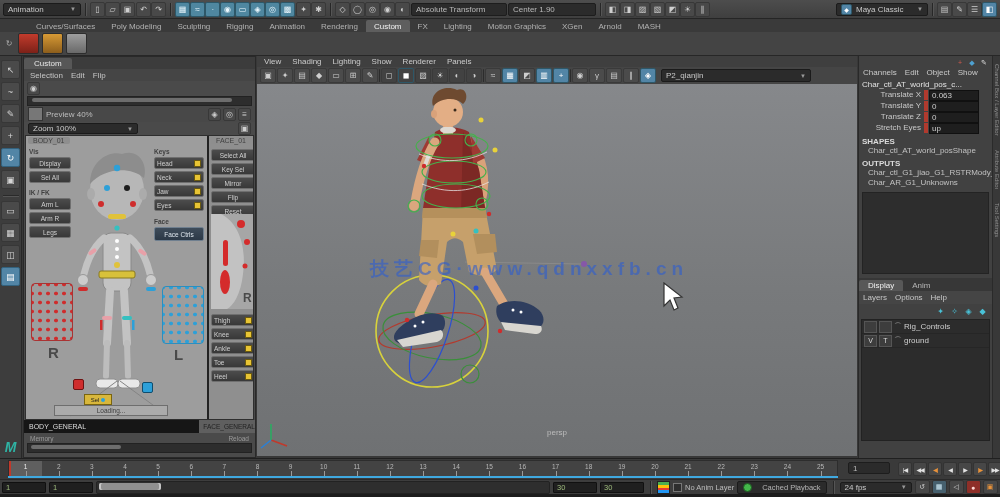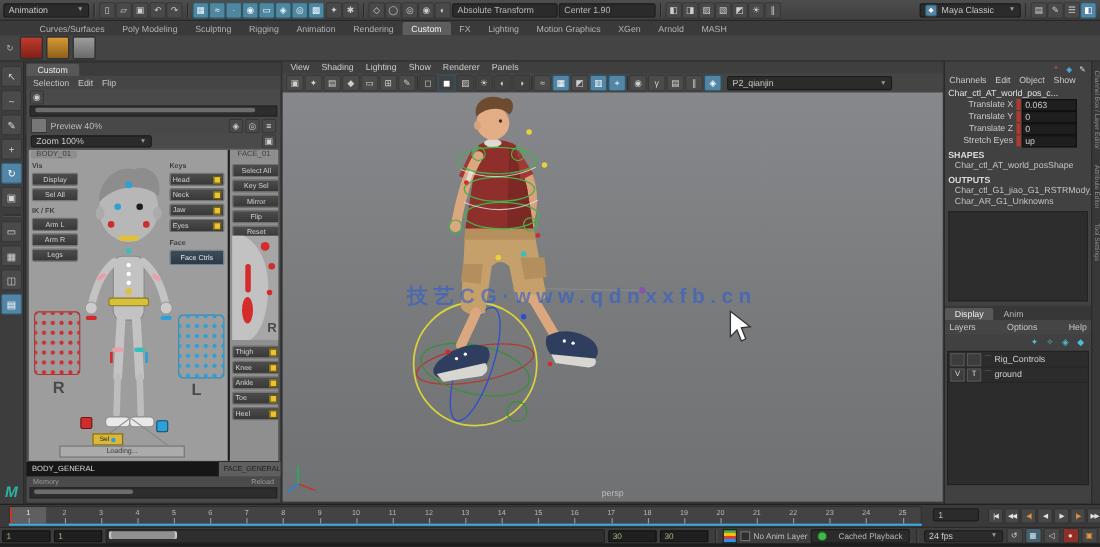--- a/index.html
+++ b/index.html
@@ -96,41 +96,41 @@
   #vp-toolbar{height:17px;display:flex;align-items:center;gap:1px;padding:0 3px;background:#454545;border-bottom:1px solid #292929;}
   .vic{width:14px;height:13px;flex:none;display:flex;align-items:center;justify-content:center;
        background:#4b4b4b;border:1px solid #3a3a3a;border-radius:2px;font-size:8px;color:#cfcfcf;}
   .vic.active{background:#5285a6;border-color:#2d5768;color:#fff;}
   .vic.frame{background:#424242;}
   .vic.sep{width:1px;background:#2c2c2c;border:none;}
   #vp-canvas{position:absolute;left:0;top:28px;width:600px;height:372px;
              background:linear-gradient(#86888b,#787a7c 55%,#6f7173);overflow:hidden;}
   #watermark{position:absolute;left:68px;top:172px;width:480px;font-size:19px;font-weight:bold;
              letter-spacing:5px;color:#2e5ed0;opacity:.6;white-space:nowrap;margin-left:45px;}
-  #cam-label{position:absolute;left:50%;bottom:3px;transform:translateX(-50%);font-size:8px;color:#bcbcbc;}
+  #cam-label{position:absolute;left:50%;bottom:19px;transform:translateX(-50%);font-size:8px;color:#bcbcbc;}
   
   #right-panel{position:absolute;left:858px;top:56px;width:134px;height:402px;background:#414141;
                border-left:1px solid #292929;box-sizing:border-box;font-size:8px;color:#c7c7c7;overflow:hidden;}
   #cb-corner{display:flex;justify-content:flex-end;gap:2px;padding:2px 3px 0;}
   .cic{width:10px;height:9px;display:flex;align-items:center;justify-content:center;font-size:7px;color:#ddd;}
   .cic.red{color:#d05a4e;} .cic.blue{color:#4ea0d0;}
   #cb-menus{display:flex;gap:8px;padding:1px 4px;color:#cacaca;}
   #cb-node{padding:2px 3px 1px;color:#e2e2e2;white-space:nowrap;overflow:hidden;}
   .chrow{display:flex;align-items:flex-start;height:11px;padding-left:2px;}
   .chname{width:60px;text-align:right;padding-right:3px;color:#c9c9c9;white-space:nowrap;}
   .chstate{width:4px;height:10px;background:#b03a2e;margin-right:1px;flex:none;}
   .chval{width:44px;height:9px;background:#1e1e1e;border:1px solid #101010;color:#cccccc;
          display:flex;align-items:center;padding:0 2px;}
   .cbhead{font-weight:bold;color:#dadada;padding:3px 0 0 3px;}
   .cbline{padding-left:9px;height:10px;line-height:10px;color:#c2c2c2;white-space:nowrap;overflow:hidden;}
   #cb-empty{margin:4px 3px;height:80px;background:#2d2d2d;border:1px solid #232323;}
   #le-tabs{display:flex;height:13px;background:#373737;align-items:flex-end;}
   .le-tab{padding:1px 9px;color:#b5b5b5;}
   .le-tab.active{background:#585858;color:#f0f0f0;border-radius:2px 2px 0 0;}
-  #le-menus{display:flex;gap:8px;padding:2px 4px;background:#454545;justify-content:space-between;}
+  #le-menus{display:flex;gap:8px;padding:2px 4px;background:#454545;}
   #le-icons{display:flex;justify-content:flex-end;gap:3px;padding:2px 4px;}
   .lic{width:11px;height:10px;display:flex;align-items:center;justify-content:center;font-size:8px;color:#49c2d8;}
   #le-list{margin:1px 2px;background:#2c2c2c;border:1px solid #222;height:120px;}
   .lay-row{display:flex;align-items:center;height:13px;gap:2px;padding:0 2px;border-bottom:1px solid #262626;}
   .lay-box{width:11px;height:10px;background:#3d3d3d;border:1px solid #555;color:#ddd;font-size:7px;
            display:flex;align-items:center;justify-content:center;flex:none;}
   .lay-curve{color:#9a9a9a;font-size:8px;}
   .lay-name{color:#cfcfcf;white-space:nowrap;}
   #side-strip{position:absolute;left:992px;top:56px;width:8px;height:402px;background:#383838;border-left:1px solid #2a2a2a;
               box-sizing:border-box;display:flex;flex-direction:column;gap:14px;align-items:center;padding-top:8px;}

